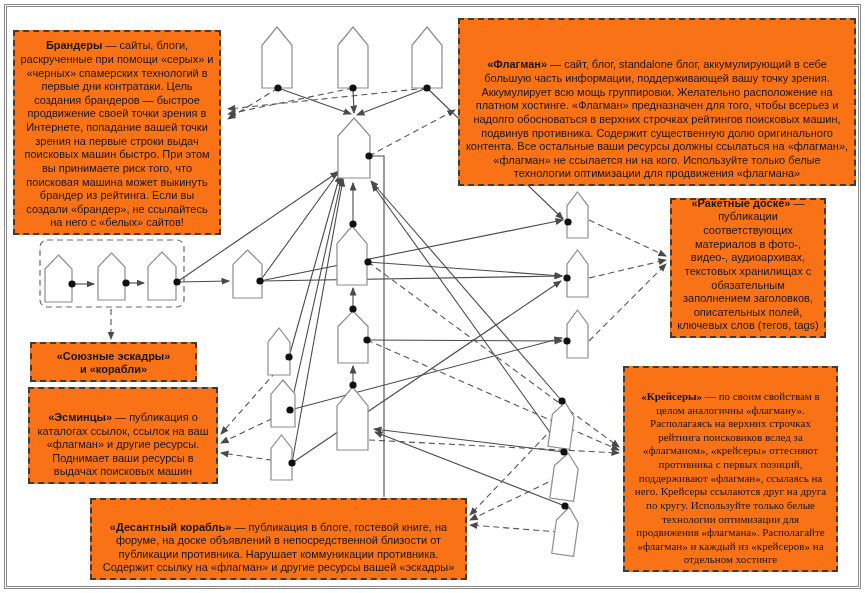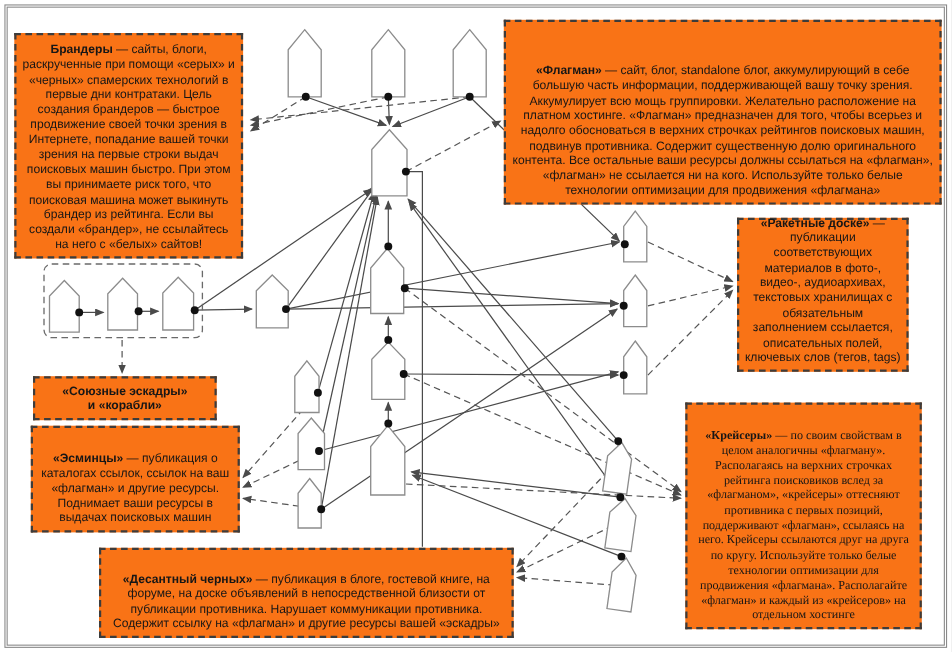--- a/index.html
+++ b/index.html
@@ -126,32 +126,32 @@
 
   <div class="dbox" id="box-branders">
     <p><b>Брандеры</b><span> — сайты, блоги, раскрученные при помощи «серых» и «черных» спамерских технологий в первые дни контратаки. Цель создания брандеров — быстрое продвижение своей точки зрения в Интернете, попадание вашей точки зрения на первые строки выдач поисковых машин быстро. При этом вы принимаете риск того, что поисковая машина может выкинуть брандер из рейтинга. Если вы создали «брандер», не ссылайтесь на него с «белых» сайтов!</span></p>
   </div>
 
   <div class="dbox" id="box-flagman">
     <p><b>«Флагман»</b><span> — сайт, блог, standalone блог, аккумулирующий в себе большую часть информации, поддерживающей вашу точку зрения. Аккумулирует всю мощь группировки. Желательно расположение на платном хостинге. «Флагман» предназначен для того, чтобы всерьез и надолго обосноваться в верхних строчках рейтингов поисковых машин, подвинув противника. Содержит существенную долю оригинального контента. Все остальные ваши ресурсы должны ссылаться на «флагман», «флагман» не ссылается ни на кого. Используйте только белые технологии оптимизации для продвижения «флагмана»</span></p>
   </div>
 
   <div class="dbox" id="box-rocket">
-    <p><b>«Ракетные доске»</b><span> — публикации соответствующих материалов в фото-, видео-, аудиоархивах, текстовых хранилищах с обязательным заполнением ссылается, описательных полей, ключевых слов (тегов, tags)</span></p>
+    <p><b>«Ракетные доске»</b><span> — публикации соответствующих материалов в фото-, видео-, аудиоархивах, текстовых хранилищах с обязательным заполнением заголовков, описательных полей, ключевых слов (тегов, tags)</span></p>
   </div>
 
   <div class="dbox" id="box-cruisers">
     <p><b>«Крейсеры»</b><span> — по своим свойствам в целом аналогичны «флагману». Располагаясь на верхних строчках рейтинга поисковиков вслед за «флагманом», «крейсеры» оттесняют противника с первых позиций, поддерживают «флагман», ссылаясь на него. Крейсеры ссылаются друг на друга по кругу. Используйте только белые технологии оптимизации для продвижения «флагмана». Располагайте «флагман» и каждый из «крейсеров» на отдельном хостинге</span></p>
   </div>
 
   <div class="dbox" id="box-allied">
     <p><b>«Союзные эскадры»</b><br>
        <b>и «корабли»</b></p>
   </div>
 
   <div class="dbox" id="box-esmintsy">
     <p><b>«Эсминцы»</b><span> — публикация о каталогах ссылок, ссылок на ваш «флагман» и другие ресурсы. Поднимает ваши ресурсы в выдачах поисковых машин</span></p>
   </div>
 
   <div class="dbox" id="box-landing">
-    <p><b>«Десантный черных»</b><span> — публикация в блоге, гостевой книге, на форуме, на доске объявлений в непосредственной близости от публикации противника. Нарушает коммуникации противника. Содержит ссылку на «флагман» и другие ресурсы вашей «эскадры»</span></p>
+    <p><b>«Десантный корабль»</b><span> — публикация в блоге, гостевой книге, на форуме, на доске объявлений в непосредственной близости от публикации противника. Нарушает коммуникации противника. Содержит ссылку на «флагман» и другие ресурсы вашей «эскадры»</span></p>
   </div>
 </div>
 
 </body></html>

